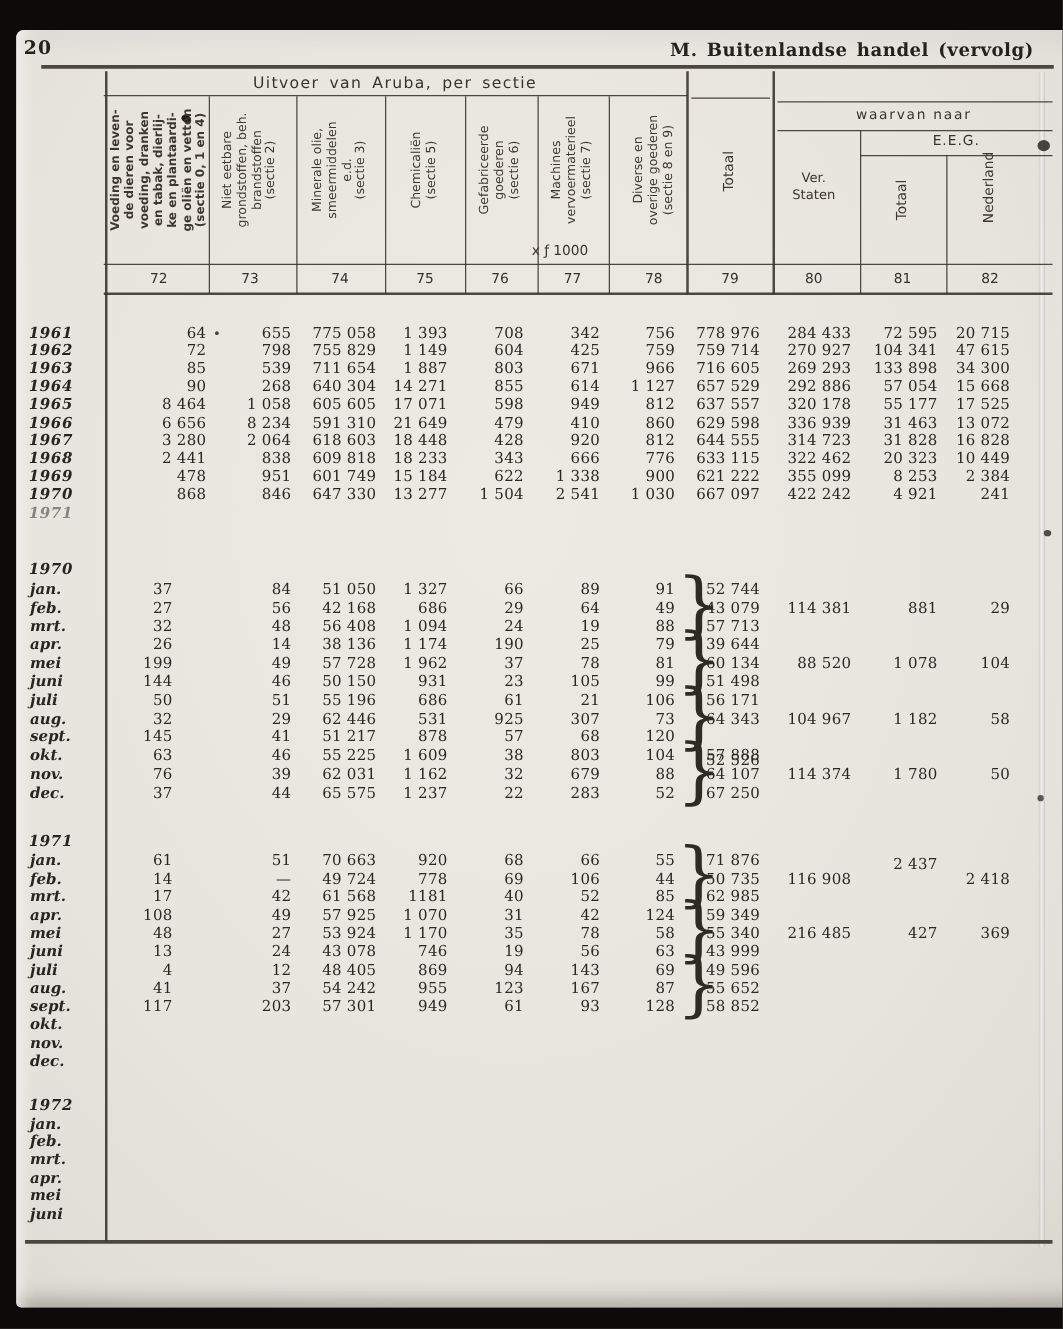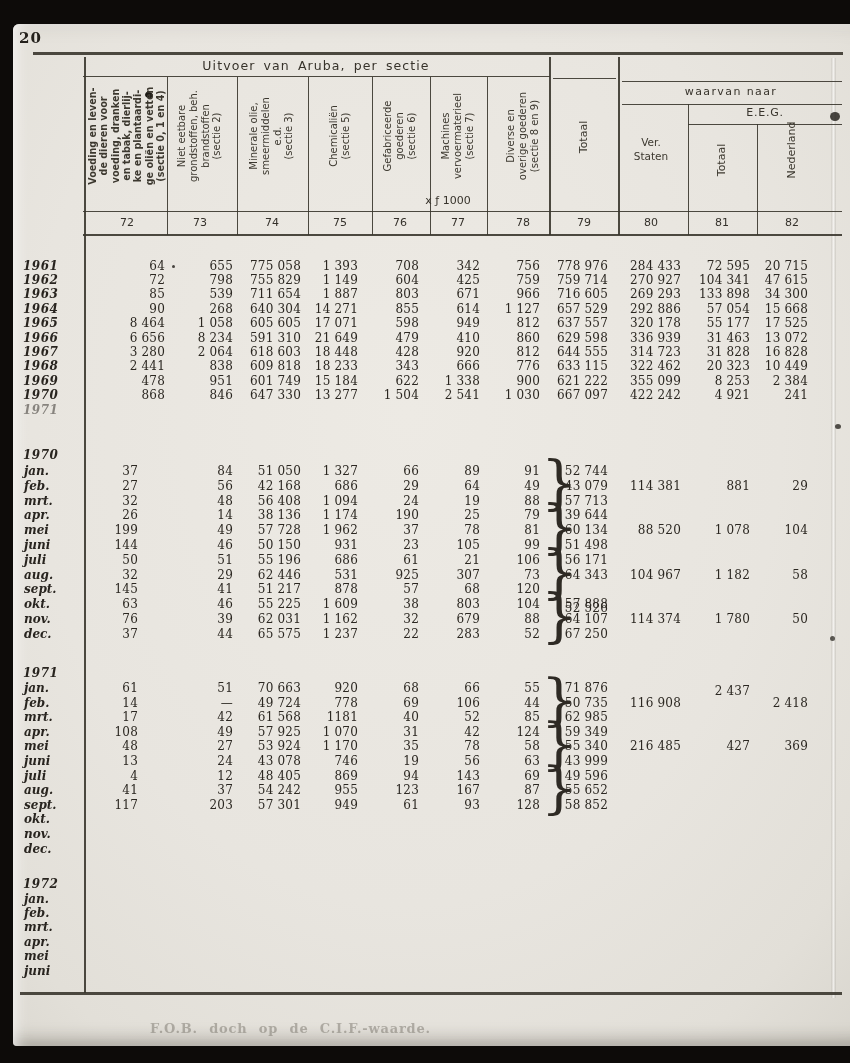--- a/index.html
+++ b/index.html
@@ -38,20 +38,21 @@
   .crease{left:831px;top:58px;width:5px;height:940px;
           background:linear-gradient(90deg,rgba(120,115,105,.18),rgba(255,255,255,.5),rgba(120,115,105,.22));}
 </style>
 </head>
 <body>
 
 <div class="page">
   <div class="paper"></div>
   <div class="stage" id="stage">
     <div class="pgnum">20</div>
+    <div class="ptitle">M.  Buitenlandse handel (vervolg)</div>
     <div class="ttitle">Uitvoer van Aruba, per sectie</div>
     <div class="unit">x ƒ 1000</div>
     <div class="wnaar">waarvan naar</div>
     <div class="eeg">E.E.G.</div>
     <div class="crease"></div>
     <div class="speck" style="left:145px;top:92px;width:8px;height:6px;transform:rotate(20deg);"></div>
     <div class="speck" style="left:830px;top:112px;width:10px;height:9px;opacity:.8;"></div>
     <div class="speck" style="left:835px;top:424px;width:6px;height:5px;opacity:.75;"></div>
     <div class="speck" style="left:830px;top:636px;width:5px;height:5px;opacity:.7;"></div>
     <div class="speck" style="left:172px;top:265px;width:3px;height:3px;opacity:.8;"></div>
@@ -457,15 +458,14 @@
       <div class="num" style="left: 626px; top: 739.4px;">427</div>
       <div class="num" style="left: 684px; top: 739.4px;">369</div>
       <div class="brace" style="left: 541px; top: 765.6px; height: 43.8px; font-size: 56.94px; line-height: 43.8px;">}</div>
       <div class="ylabel" style="left: 23px; top: 877px;">1972</div>
       <div class="mlabel" style="left: 24px; top: 891.5px;">jan.</div>
       <div class="mlabel" style="left: 24px; top: 905.9px;">feb.</div>
       <div class="mlabel" style="left: 24px; top: 920.3px;">mrt.</div>
       <div class="mlabel" style="left: 24px; top: 934.7px;">apr.</div>
       <div class="mlabel" style="left: 24px; top: 949.1px;">mei</div>
       <div class="mlabel" style="left: 24px; top: 963.5px;">juni</div>
-      <div class="footnote" style="left: 150px; top: 1021px;">F.O.B. doch op de C.I.F.-waarde.</div>
     </div>
 </div>
 
 </body></html>

